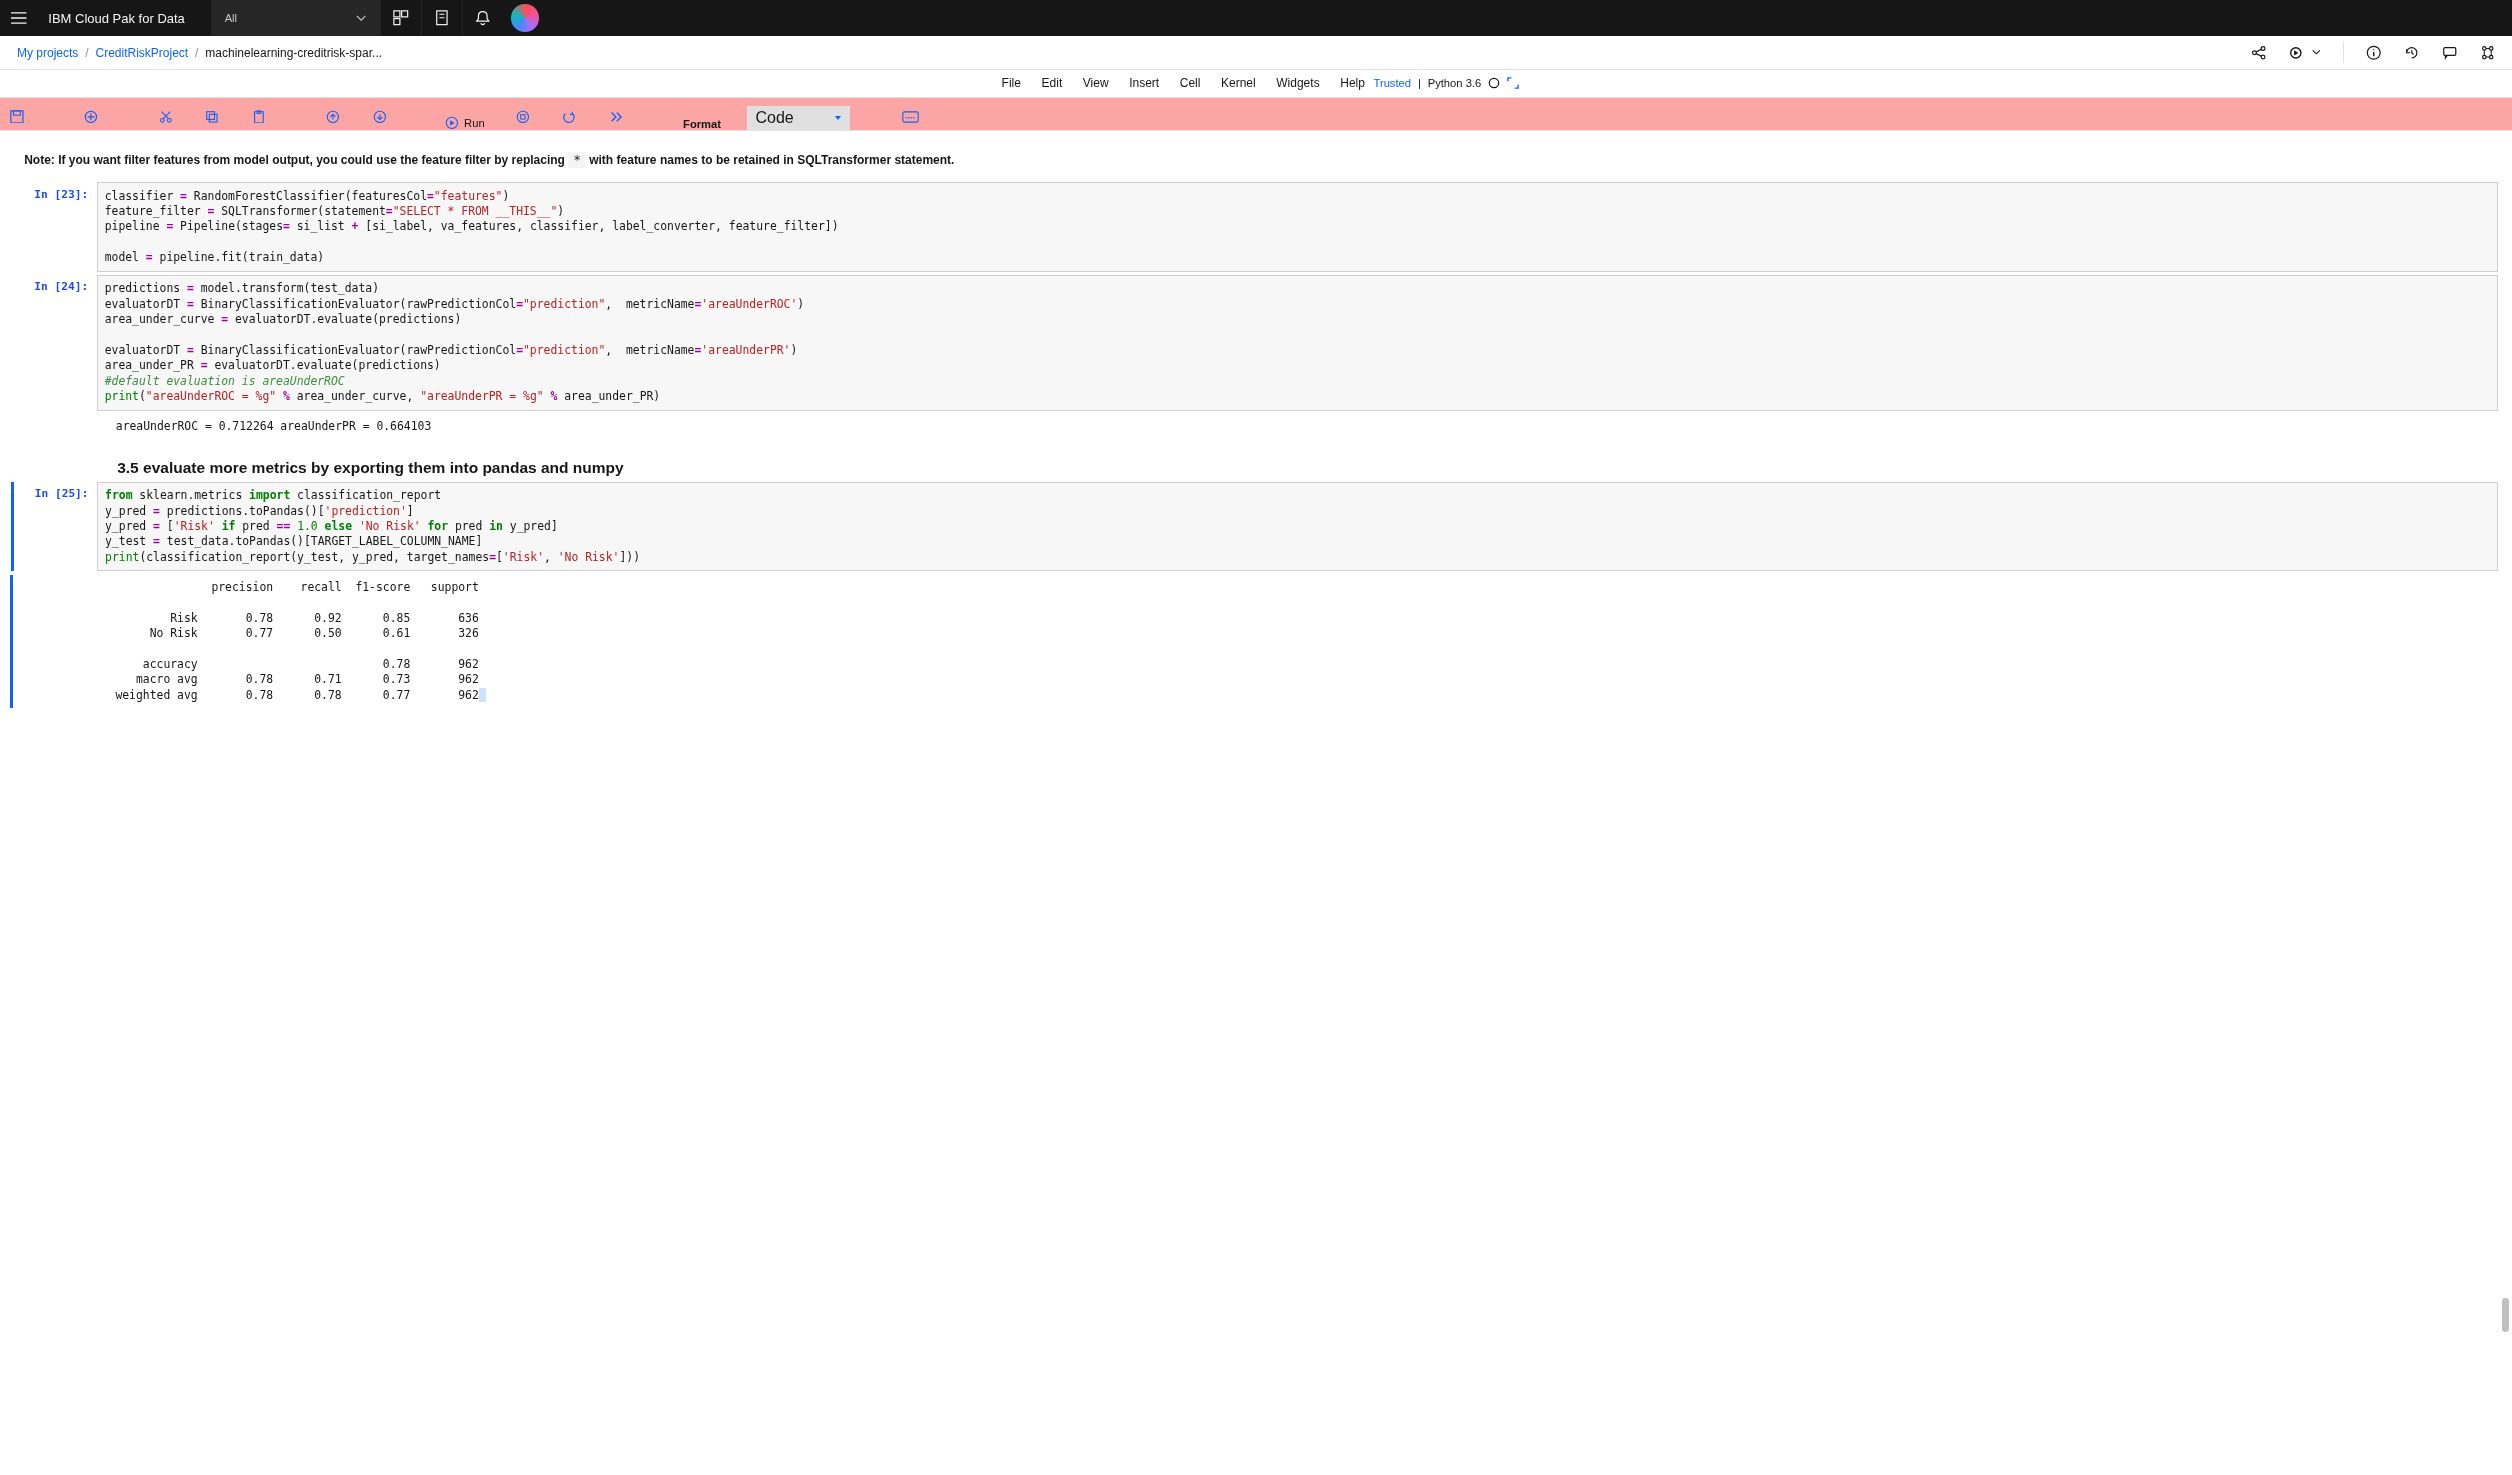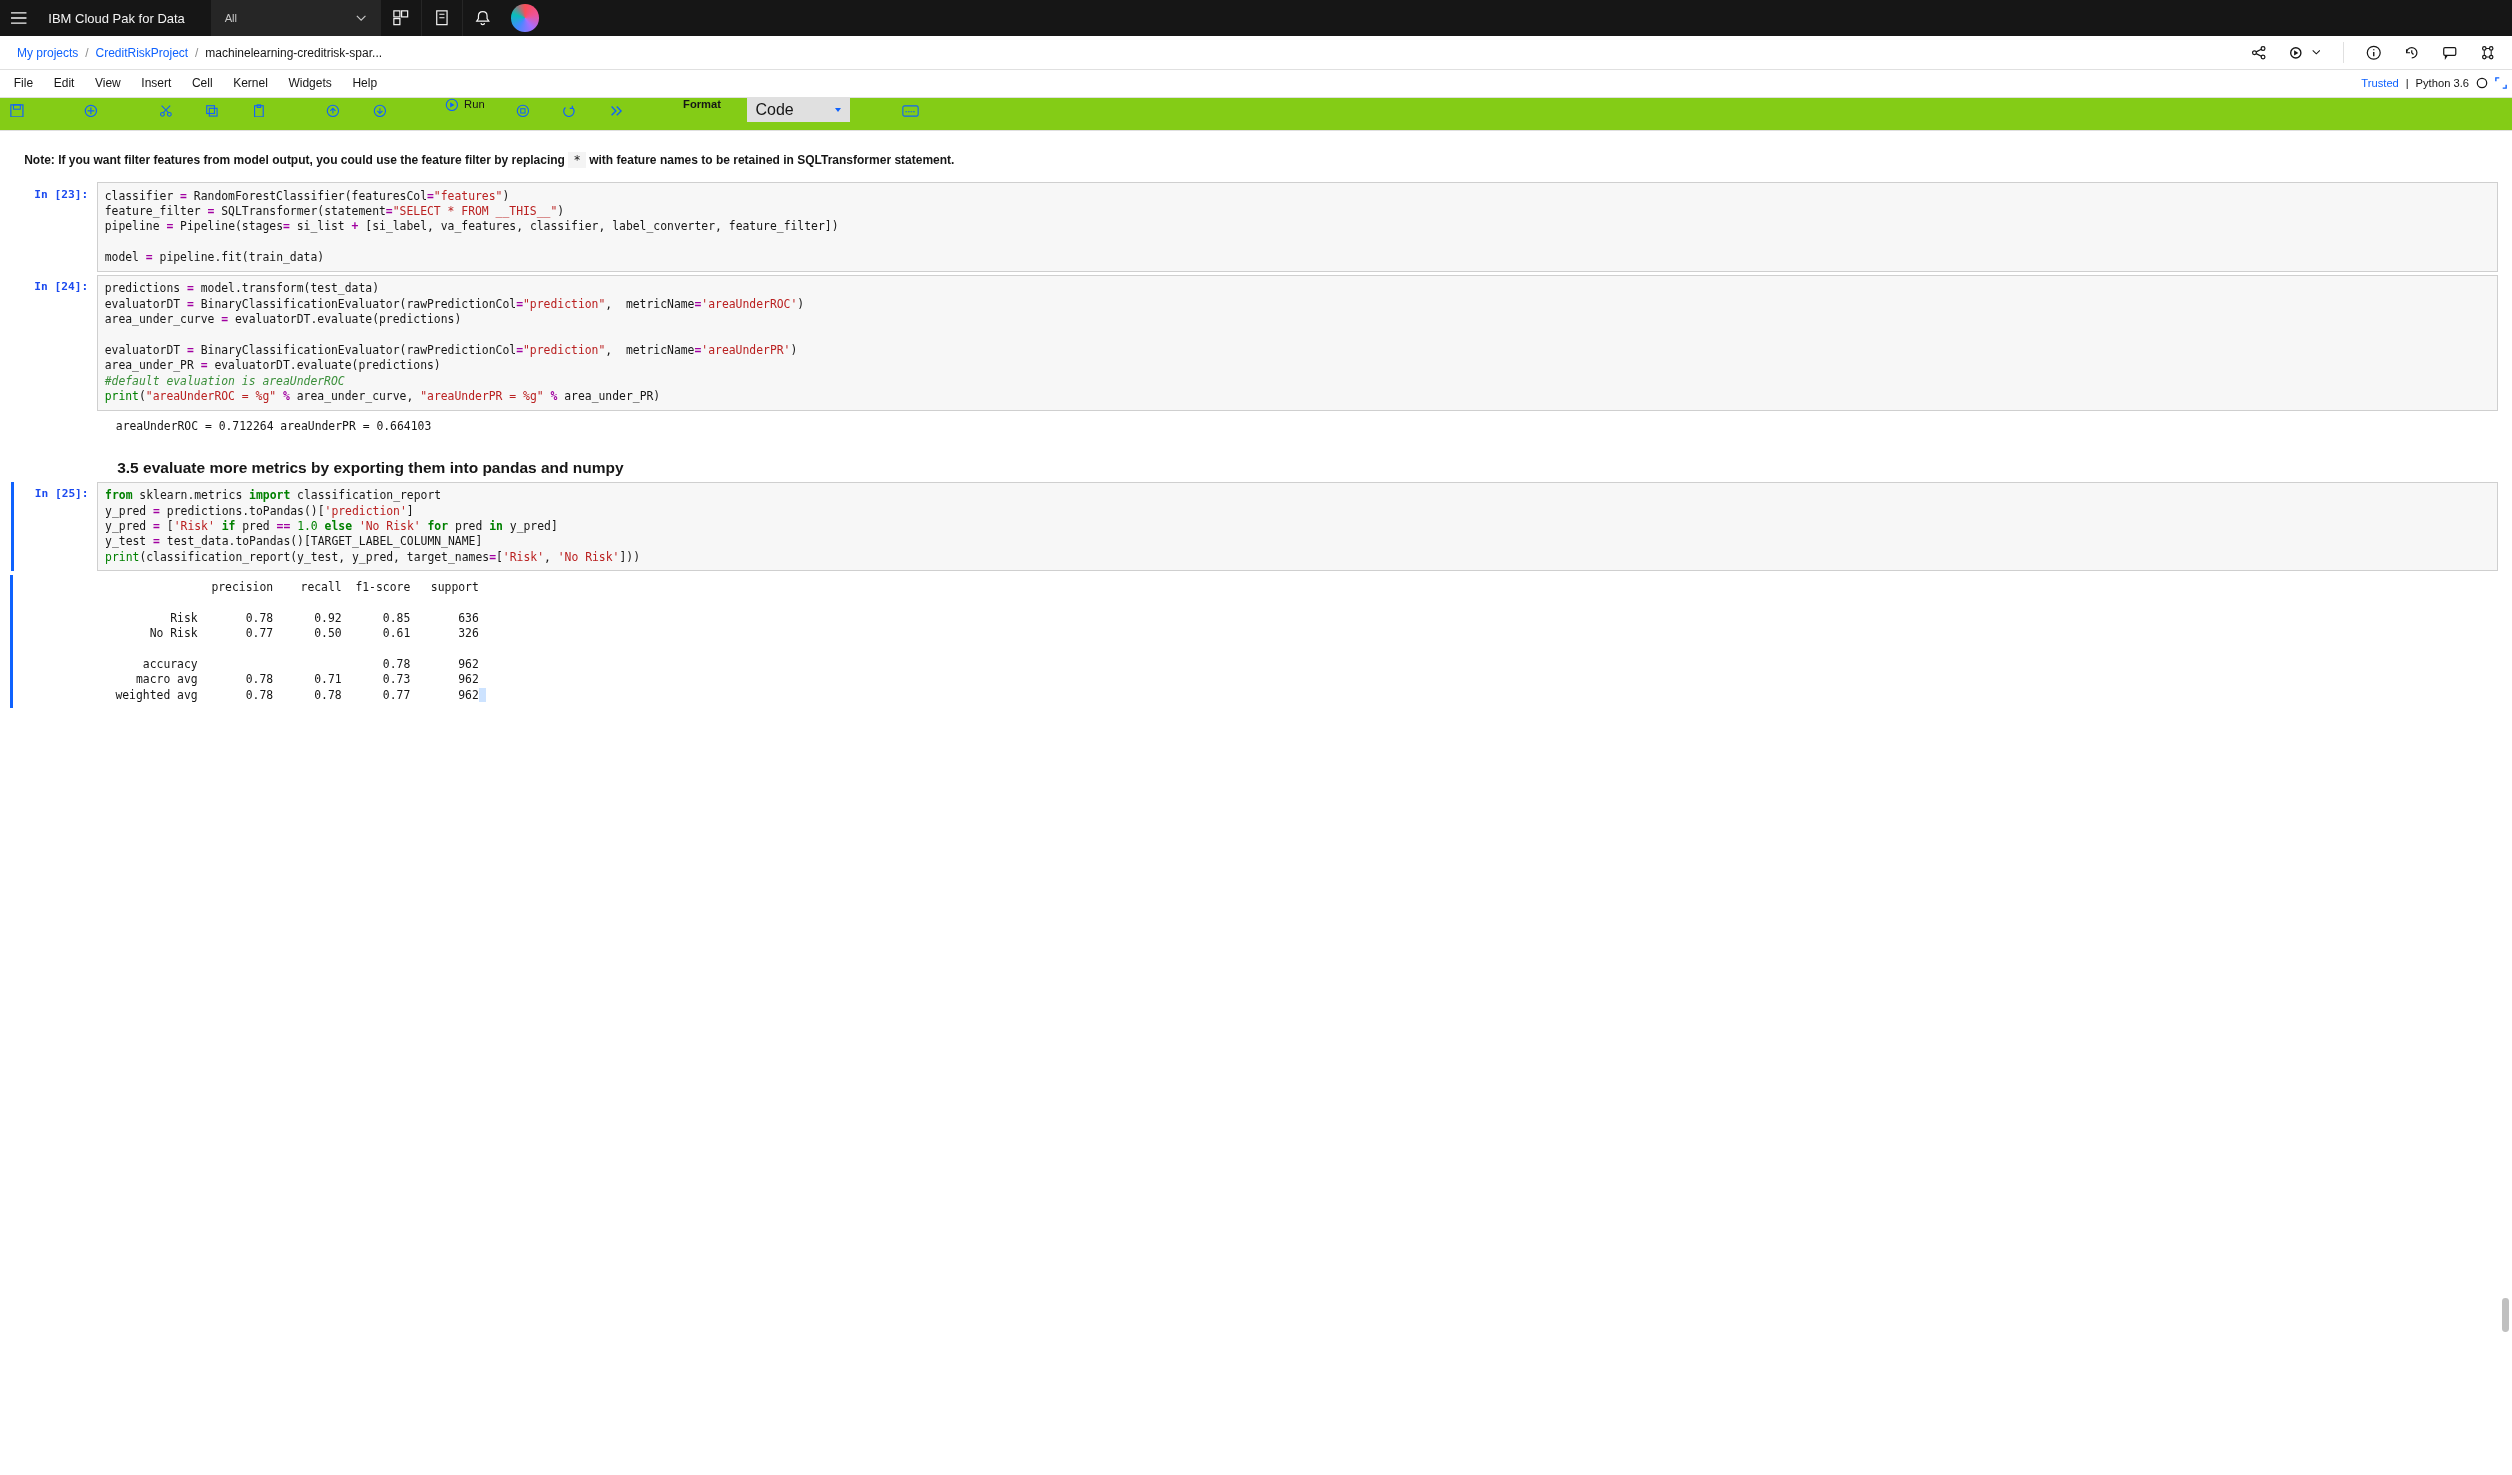--- a/index.html
+++ b/index.html
@@ -23,29 +23,29 @@
 .crumbs { display: flex; align-items: center; gap: 6.9px; font-size: 12px; }
 .crumbs a { color: #0f62fe; text-decoration: none; }
 .crumbs .sep { color: #8d8d8d; }
 .crumbs .current { color: #161616; }
 .crumb-actions { display: flex; align-items: center; gap: 22.4px; }
 .crumb-actions .grp { display: flex; align-items: center; gap: 5.2px; cursor: pointer; }
 .crumb-actions svg { stroke: #161616; fill: none; }
 .crumb-actions .divider { width: 0.9px; height: 20.7px; background: #e0e0e0; }
 
 
-.menu-bar { height: 27.6px; display: flex; align-items: center; padding: 0 5.2px; font-size: 12px; justify-content: space-between; border-bottom: 0.9px solid #e0e0e0; }
+.menu-bar { height: 27.6px; display: flex; align-items: center; padding: 0 5.2px; font-size: 12px; justify-content: center; border-bottom: 0.9px solid #e0e0e0; }
 .menu-bar .menus { display: flex; gap: 3.4px; }
 .menu-bar .menus span { padding: 3.4px 8.6px; cursor: pointer; }
 .menu-bar .status { display: flex; align-items: center; gap: 6.9px; font-size: 11.2px; }
 .menu-bar .trusted { color: #0f62fe; }
 .menu-bar .status svg { stroke: #161616; }
 
 
-.toolbar { height: 33px; display: flex; align-items: flex-start; padding: 0 3.4px; gap: 19px; background: #84cc16; border-bottom: 0.9px solid #e0e0e0; }
+.toolbar { height: 33px; display: flex; align-items: flex-end; padding: 0 3.4px; gap: 19px; background: #fca5a5; border-bottom: 0.9px solid #e0e0e0; }
 .tb-btn { width: 27.6px; height: 26px; display: flex; align-items: center; justify-content: center; cursor: pointer; }
 .tb-btn svg { stroke: #0f62fe; fill: none; }
 .tb-sep { width: 8.6px; }
 .tb-run { display: flex; align-items: center; gap: 5.2px; padding: 0 5.2px; cursor: pointer; }
 .tb-run span { color: #161616; font-size: 11.2px; }
 .tb-format-label { padding: 0 6.9px; font-size: 11.2px; color: #161616; font-weight: 600; }
 .tb-select { background: #e0e0e0; height: 24px; padding: 0 26px 0 8.6px; display: flex; align-items: center; position: relative; width: 103px; cursor: pointer; font-size: 16px; }
 .tb-select::after { content: ''; position: absolute; right: 8.6px; width: 0; height: 0; border-left: 3.4px solid transparent; border-right: 3.4px solid transparent; border-top: 4.3px solid #0f62fe; }
 
 

